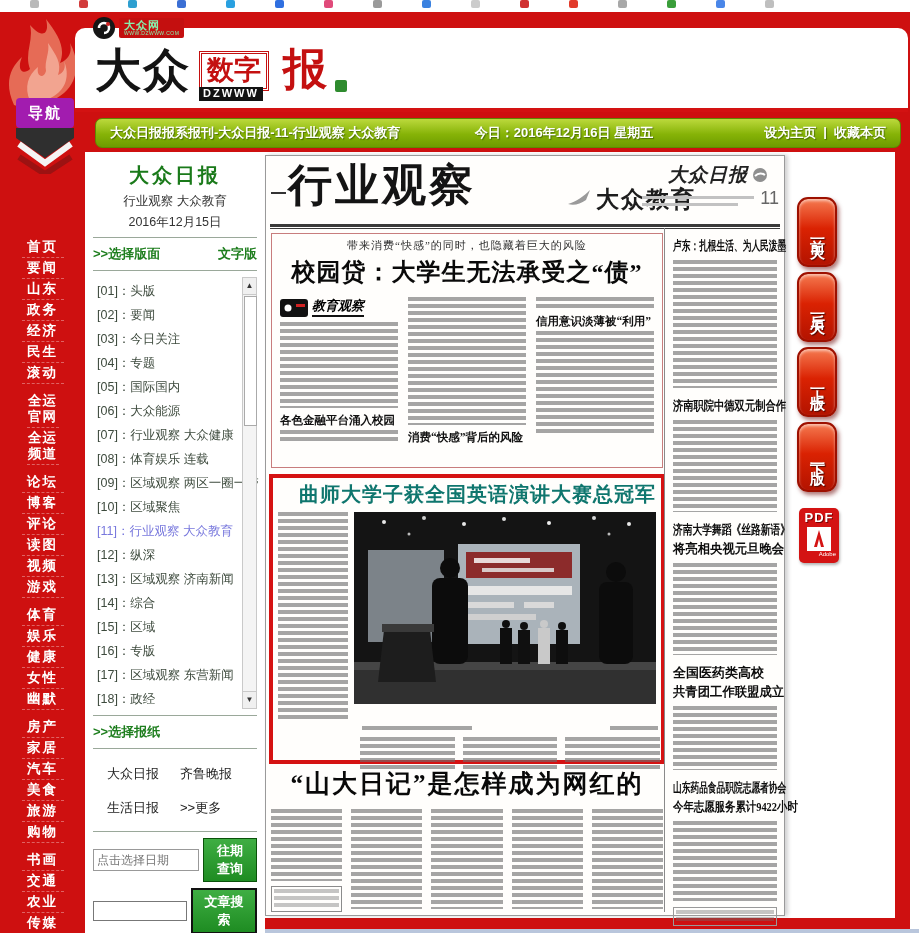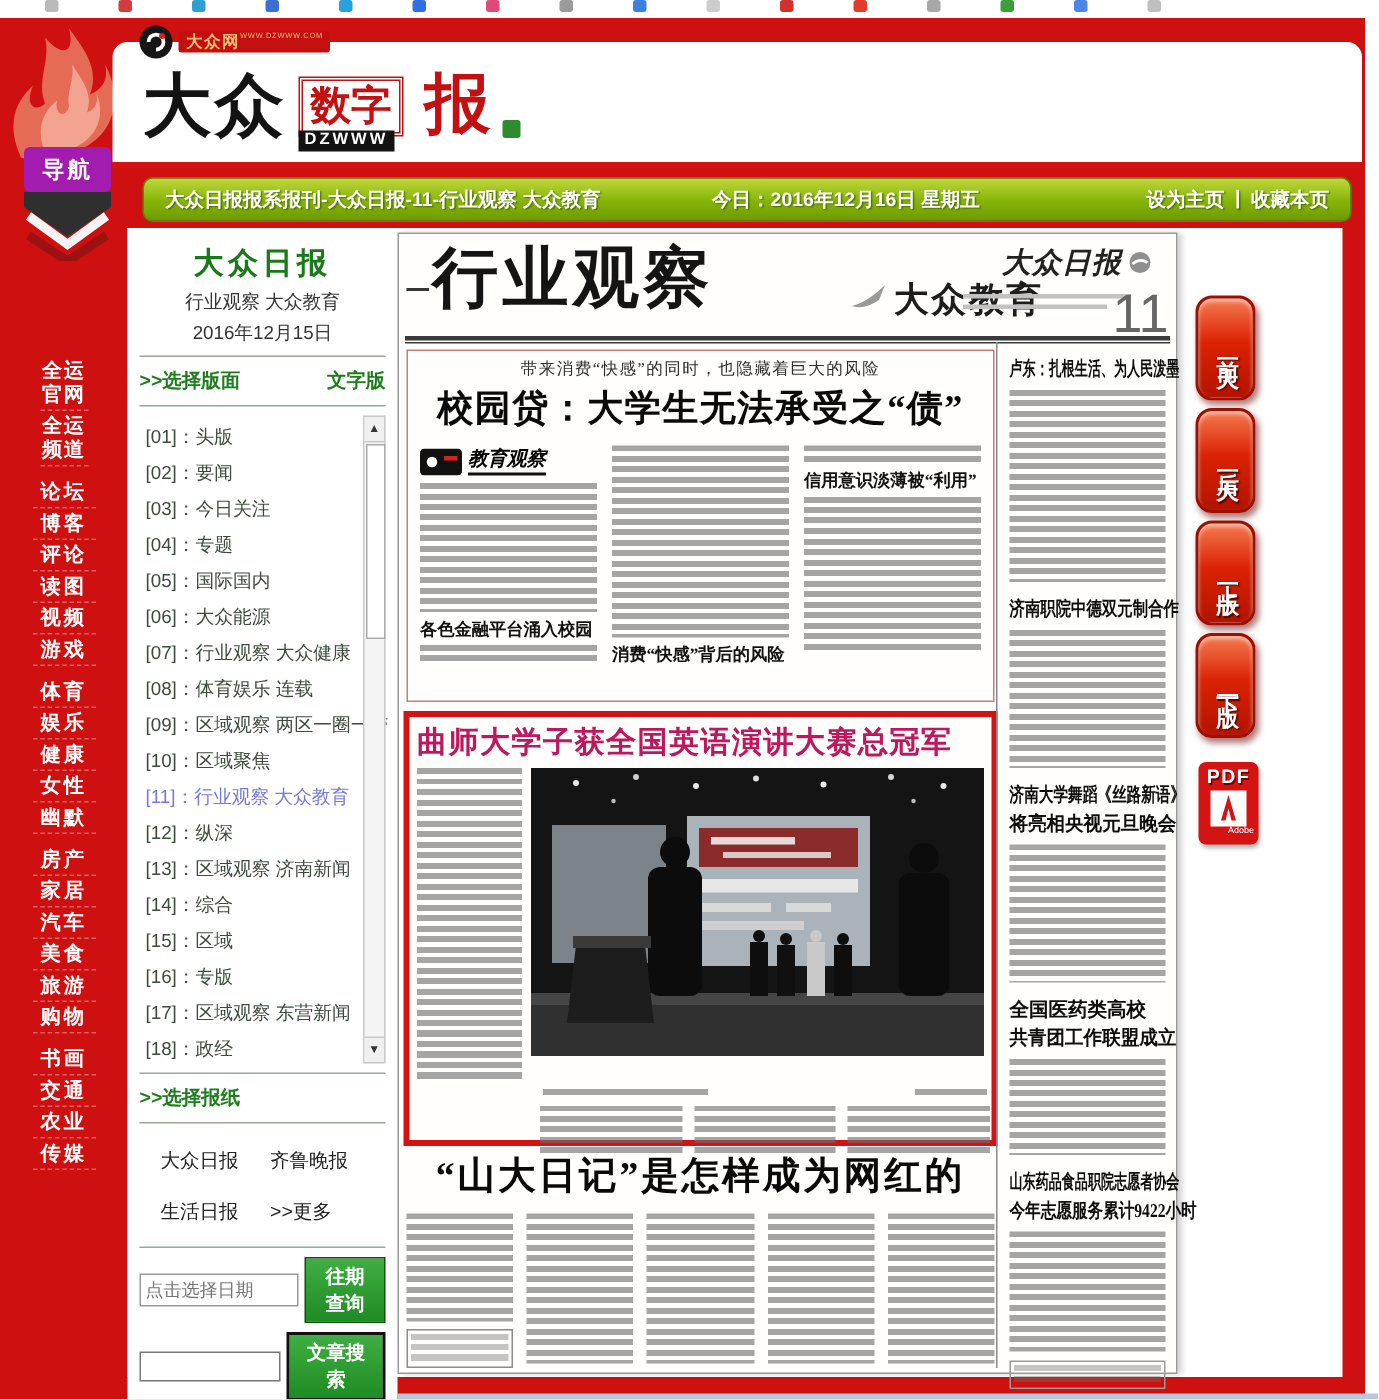--- a/index.html
+++ b/index.html
@@ -11,21 +11,21 @@
 
   
   .red-bg{position:absolute;left:0;top:12px;width:910px;height:921px;background:#ce1010;}
   .bottom-sliver{position:absolute;left:265px;top:929px;width:654px;height:4px;background:#b9c6dc;z-index:40;}
 
   
   .header-card{position:absolute;left:75px;top:28px;width:833px;height:80px;background:#fff;border-radius:10px 10px 0 0;z-index:3;}
   .header-redline{position:absolute;left:75px;top:108px;width:833px;height:4px;background:#d31212;z-index:3;}
   .flame{position:absolute;left:0;top:13px;z-index:2;}
   .sitelogo{position:absolute;left:92px;top:16px;display:flex;align-items:center;gap:3px;z-index:5;}
-  .sitelogo-box{background:#c40f0f;color:#fdba74;border-radius:2px;padding:1px 5px;display:flex;flex-direction:row;line-height:1.1;}
+  .sitelogo-box{background:#c40f0f;color:#86efac;border-radius:2px;padding:1px 5px;display:flex;flex-direction:column;line-height:1.1;}
   .sitelogo-name{font-weight:bold;font-size:11px;letter-spacing:1px;}
   .sitelogo-url{font-size:5px;letter-spacing:.5px;}
   .brand-row{position:absolute;left:95px;top:48px;display:flex;align-items:flex-start;z-index:5;font-family:"Liberation Serif","DejaVu Serif",serif;}
   .brand-dz{font-size:46px;font-weight:bold;color:#131313;line-height:1;letter-spacing:2px;}
   .brand-szbox{margin:3px 0 0 8px;border:3px double #c41010;padding:0 5px;color:#c41010;font-size:27px;font-weight:bold;line-height:1.25;position:relative;}
   .brand-dzwww{position:absolute;left:-3px;bottom:-13px;background:#131313;color:#fff;font-size:11px;letter-spacing:2px;padding:0 4px;font-weight:bold;font-family:"Liberation Sans",sans-serif;}
   .brand-bao{font-size:44px;font-weight:bold;color:#c41010;margin-left:14px;line-height:1;}
   .brand-mini{width:12px;height:12px;background:#2e8b2e;border-radius:2px;margin:32px 0 0 8px;}
 
   
@@ -74,38 +74,38 @@
 
   
   .paper{position:absolute;left:265px;top:155px;width:520px;height:761px;background:#fffefc;border:1px solid #9a9a9a;box-sizing:border-box;z-index:6;font-family:"Liberation Serif","DejaVu Serif",serif;box-shadow:3px 0 4px rgba(0,0,0,.18);}
   .mast-dash{position:absolute;left:5px;top:36px;width:15px;height:2px;background:#333;}
   .mast-title{position:absolute;left:22px;top:4px;font-size:44px;font-weight:bold;color:#141414;letter-spacing:3px;line-height:1.2;}
   .mast-swoosh{position:absolute;left:300px;top:32px;}
   .mast-sub{position:absolute;left:330px;top:28px;font-size:23px;color:#1d1d1d;font-weight:bold;letter-spacing:2px;}
   .mast-brandrow{position:absolute;right:16px;top:6px;display:flex;align-items:center;gap:4px;}
   .mast-brand{font-size:19px;font-weight:bold;font-style:italic;color:#222;letter-spacing:1px;}
   .mast-meta{position:absolute;right:30px;top:36px;width:112px;}
-  .mast-pageno{position:absolute;right:5px;top:32px;font-size:36px;color:#666;font-family:"Liberation Sans",sans-serif;}
+  .mast-pageno{position:absolute;right:5px;top:32px;font-size:18px;color:#666;font-family:"Liberation Sans",sans-serif;}
   .mast-rule{position:absolute;left:4px;top:68px;width:510px;height:5px;border-top:3px solid #3a3a3a;border-bottom:1px solid #3a3a3a;box-sizing:border-box;}
 
   .sim{background-image:repeating-linear-gradient(180deg,#6e6e6e 0 4px,transparent 4px 7px);opacity:.62;}
   .sim.light{opacity:.4;}
   .sim-line{height:3px;background:#c2c2c2;margin-top:4px;}
 
   .art-main{position:absolute;left:5px;top:77px;width:392px;height:235px;border:1px solid #c87d7d;box-sizing:border-box;padding:4px 8px;}
   .kicker{text-align:center;font-size:11px;color:#2e2e2e;letter-spacing:1px;}
   .headline1{text-align:center;font-size:24px;font-weight:bold;color:#0a0a0a;margin-top:3px;letter-spacing:1px;white-space:nowrap;}
   .am-cols{display:flex;gap:10px;margin-top:9px;}
   .am-col{flex:1;min-width:0;}
   .badge-row{display:flex;align-items:flex-end;gap:4px;margin-bottom:5px;}
   .badge-text{font-weight:bold;font-style:italic;font-size:13px;border-bottom:2px solid #111;font-family:"Liberation Sans",sans-serif;white-space:nowrap;}
   .subhead{font-size:11.5px;font-weight:bold;color:#111;margin:5px 0 3px 0;line-height:1.25;}
 
   .art-hl{position:absolute;left:3px;top:318px;width:396px;height:290px;border:4px solid #d51212;box-sizing:border-box;padding:3px 5px;background:#fffefc;}
-  .headline2{text-align:left;font-size:20px;font-weight:bold;letter-spacing:1px;white-space:nowrap;color:#be185d;}
+  .headline2{text-align:right;font-size:20px;font-weight:bold;letter-spacing:1px;white-space:nowrap;color:#0f766e;}
   .hl-body{display:flex;gap:6px;margin-top:4px;}
   .hl-caption{display:flex;justify-content:space-between;margin:4px 0 0 84px;width:296px;}
   .hl-cols{display:flex;gap:8px;margin:5px 0 0 82px;width:300px;}
 
   .art-bottom{position:absolute;left:5px;top:611px;width:392px;height:146px;}
   .headline3{text-align:center;font-size:25px;font-weight:bold;letter-spacing:2px;white-space:nowrap;color:#090909;}
   .ab-cols{display:flex;gap:9px;margin-top:9px;}
   .mini-box{border:1px solid #8b8b8b;height:20px;margin-top:5px;padding:2px;}
 
   .r-col{position:absolute;left:398px;top:72px;width:118px;height:684px;border-left:1px solid #8a8a8a;box-sizing:border-box;padding:8px 5px 0 8px;}
@@ -194,20 +194,29 @@
     <span class="gb-left">大众日报报系报刊-大众日报-11-行业观察 大众教育</span>
     <span class="gb-center">今日：2016年12月16日 星期五</span>
     <span class="gb-right">
       <span class="gb-link">设为主页</span>
       <span>|</span>
       <span class="gb-link">收藏本页</span>
     </span>
   </div>
 
   <div class="leftnav">
+    <div class="ln-group">
+      <div class="ln-item">首页</div>
+      <div class="ln-item">要闻</div>
+      <div class="ln-item">山东</div>
+      <div class="ln-item">政务</div>
+      <div class="ln-item">经济</div>
+      <div class="ln-item">民生</div>
+      <div class="ln-item">滚动</div>
+    </div>
     <div class="ln-group">
       <div class="ln-item two">全运官网</div>
       <div class="ln-item two">全运频道</div>
     </div>
     <div class="ln-group">
       <div class="ln-item">论坛</div>
       <div class="ln-item">博客</div>
       <div class="ln-item">评论</div>
       <div class="ln-item">读图</div>
       <div class="ln-item">视频</div>

